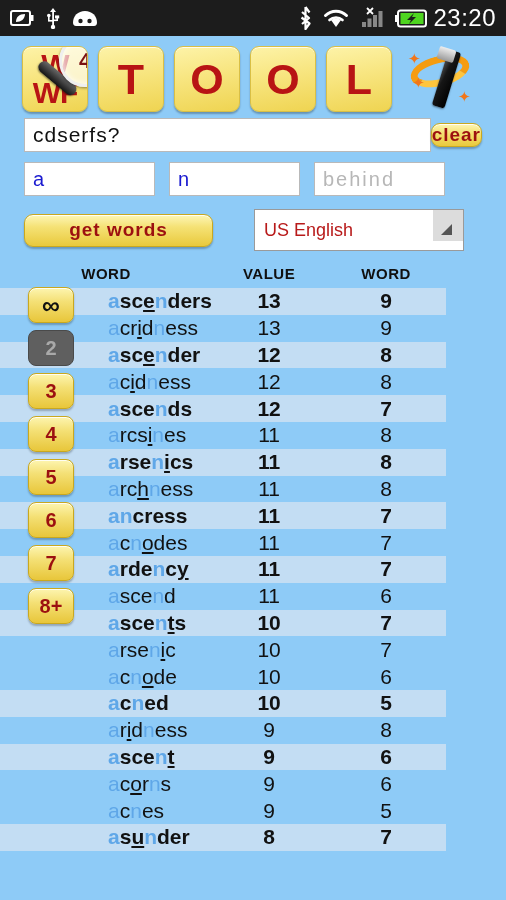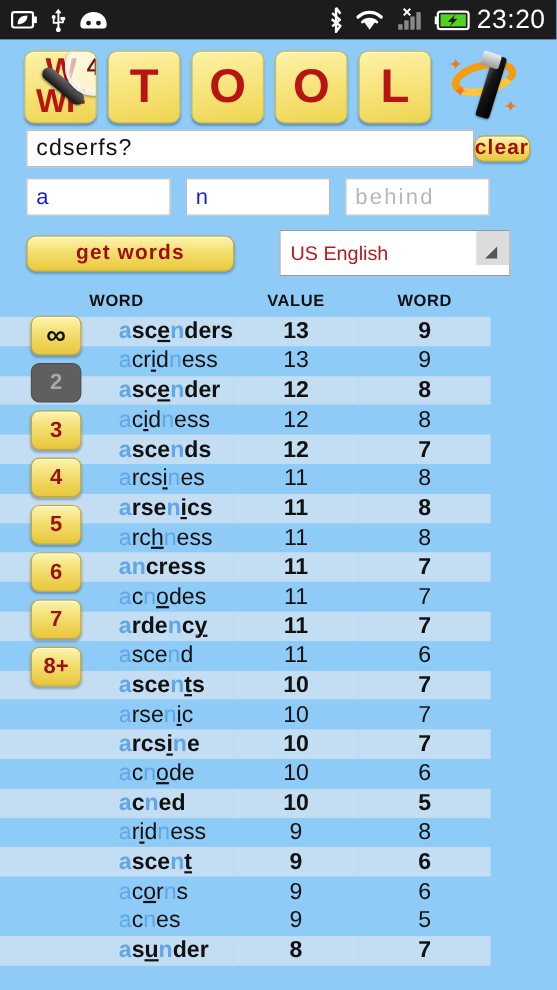--- a/index.html
+++ b/index.html
@@ -411,25 +411,20 @@
           <tr class="odd">
             <td class="c-word"><span class="blue">a</span><span>s</span><span>c</span><span>e</span><span class="blue">n</span><span class="u">t</span><span>s</span></td>
             <td class="c-value">10</td>
             <td class="c-chars">7</td>
           </tr>
           <tr class="even">
             <td class="c-word"><span class="blue">a</span><span>r</span><span>s</span><span>e</span><span class="blue">n</span><span class="u">i</span><span>c</span></td>
             <td class="c-value">10</td>
             <td class="c-chars">7</td>
           </tr>
-          <tr class="odd">
-            <td class="c-word"><span class="blue">a</span><span>r</span><span>c</span><span>s</span><span class="u">i</span><span class="blue">n</span><span>e</span></td>
-            <td class="c-value">10</td>
-            <td class="c-chars">7</td>
-          </tr>
           <tr class="even">
             <td class="c-word"><span class="blue">a</span><span>c</span><span class="blue">n</span><span class="u">o</span><span>d</span><span>e</span></td>
             <td class="c-value">10</td>
             <td class="c-chars">6</td>
           </tr>
           <tr class="odd">
             <td class="c-word"><span class="blue">a</span><span>c</span><span class="blue">n</span><span>e</span><span>d</span></td>
             <td class="c-value">10</td>
             <td class="c-chars">5</td>
           </tr>

